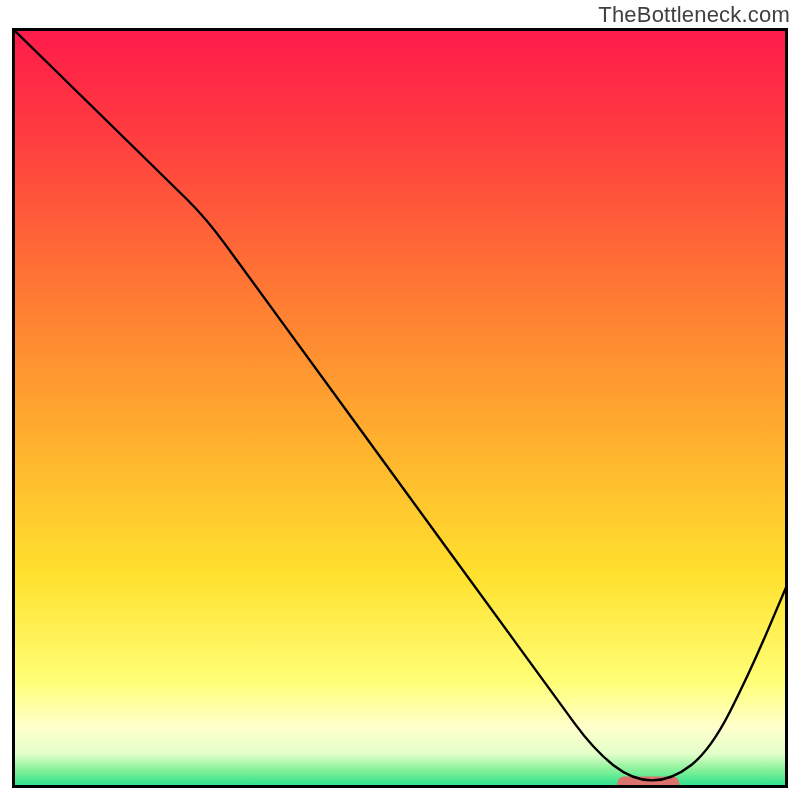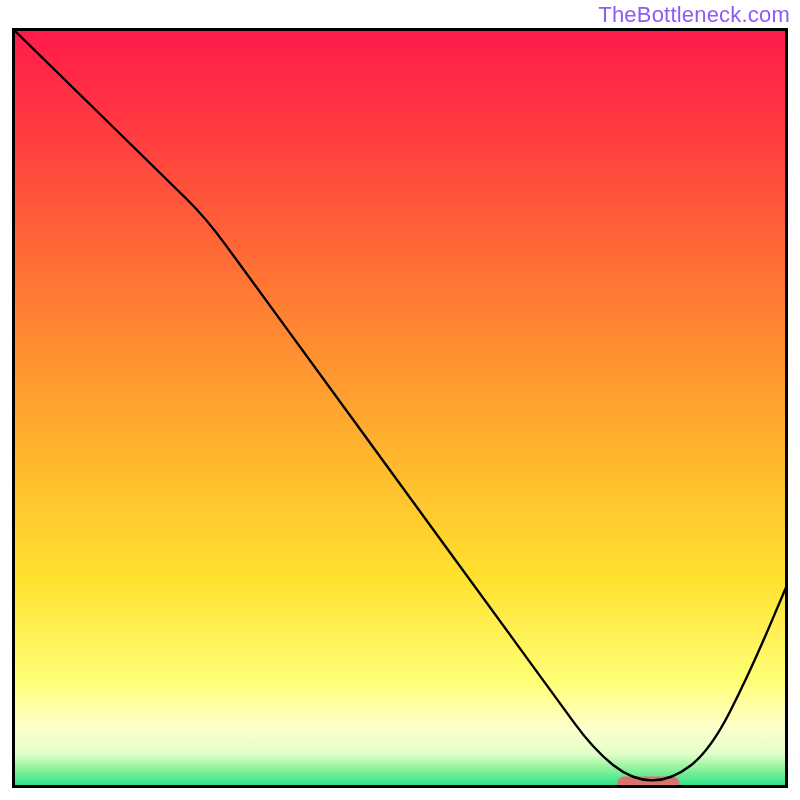--- a/index.html
+++ b/index.html
@@ -13,21 +13,21 @@
   .container {
     position: relative;
     width: 800px;
     height: 800px;
   }
   .watermark {
     position: absolute;
     top: 2px;
     right: 10px;
     font-size: 22px;
-    color: #8b5cf6;
+    color: #404040;
     font-weight: 500;
     letter-spacing: 0.2px;
   }
   .plot {
     position: absolute;
     top: 28px;
     left: 12px;
     width: 776px;
     height: 760px;
   }

